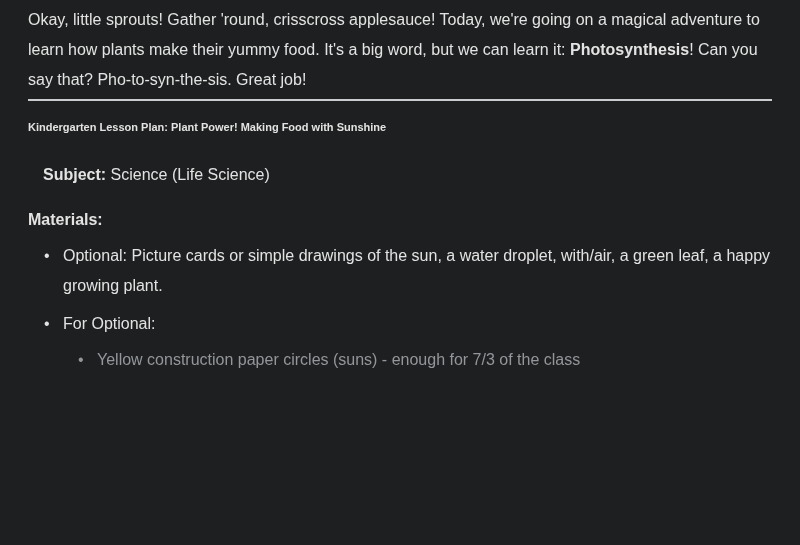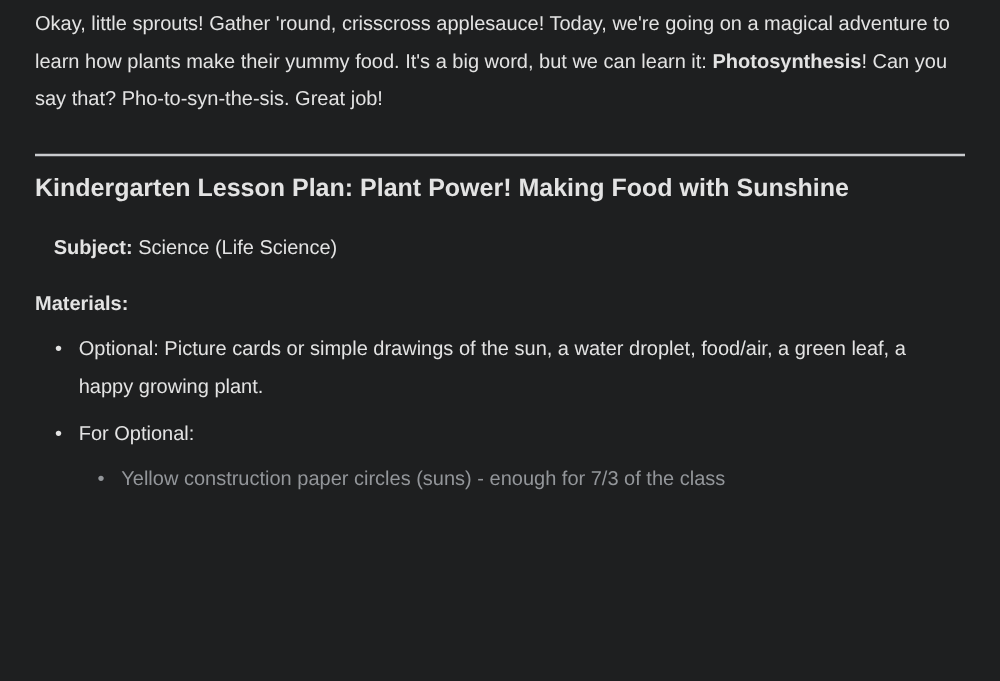--- a/index.html
+++ b/index.html
@@ -16,33 +16,33 @@
     font-size: 16px;
     line-height: 30px;
   }
   .doc {
     padding: 5px 28px 0 28px;
   }
   .para {
     margin: 0 0 12px 0;
   }
   .intro {
-    margin-bottom: 28px;
+    margin-bottom: 4px;
   }
   b, strong, .bold {
     font-weight: 700;
   }
   .divider {
     height: 2px;
     background: #c9cbce;
     border: none;
     margin: 0 0 11px 0;
   }
   .heading {
-    font-size: 20px;
+    font-size: 11px;
     font-weight: 700;
     margin: 0 0 18px 0;
     line-height: 30px;
   }
   .details {
     margin: 0 0 12px 0;
   }
   .detail-row {
     margin: 15px;
   }
@@ -101,21 +101,21 @@
     <div class="detail-row"><strong>Subject:</strong><span> Science (Life Science)</span></div>
   </div>
 
 
   <p class="para materials-label"><strong>Materials:</strong></p>
 
   <ul class="list">
     <li>
       <div class="li-row">
         <span class="dot">•</span>
-        <span class="li-text">Optional: Picture cards or simple drawings of the sun, a water droplet, food/air, a green leaf, a happy growing plant.</span>
+        <span class="li-text">Optional: Picture cards or simple drawings of the sun, a water droplet, with/air, a green leaf, a happy growing plant.</span>
       </div>
     </li>
     <li>
       <div class="li-row">
         <span class="dot">•</span>
         <span class="li-text">For Optional:</span>
       </div>
       <ul class="nested">
         <li class="muted">
           <div class="li-row">

